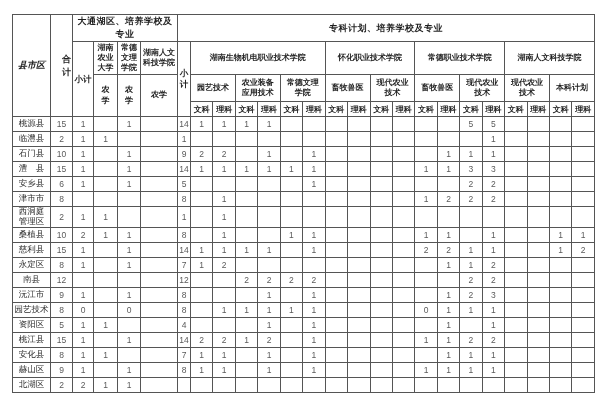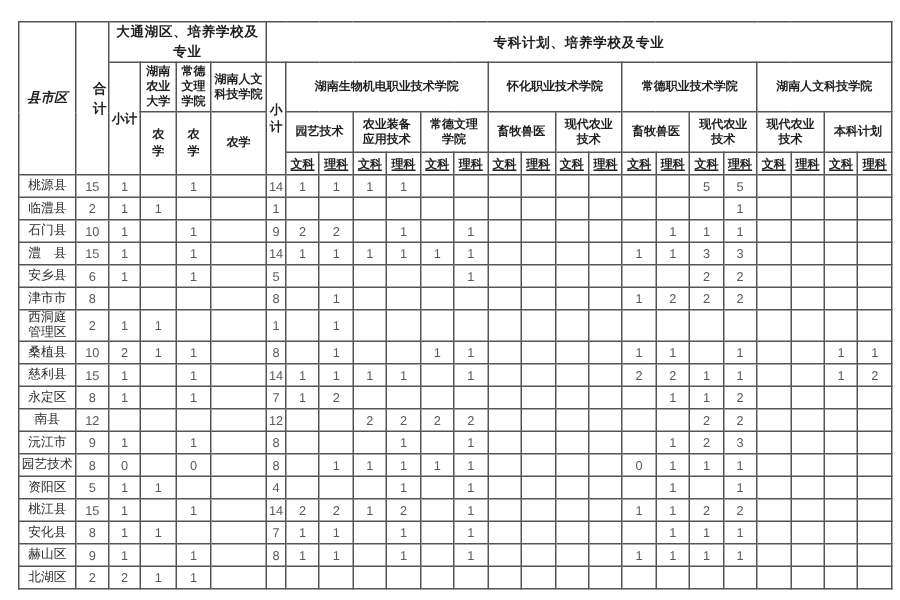--- a/index.html
+++ b/index.html
@@ -31,21 +31,21 @@
   tr.rA { height: 24px; }
   tr.rB { height: 33px; }
   tr.rC { height: 27px; }
   tr.rD { height: 15px; }
   .plan-h { font-size: 9px; letter-spacing: 0.5px; }
   .county-h { font-size: 9px; font-style: italic; }
   .total-h { font-size: 9px; padding-left: 10px; }
   .subtotal-h { font-size: 8.5px; line-height: 1.25; }
   .school-h { font-size: 8px; line-height: 1.25; padding: 0 1px; }
   .major-h { font-size: 8px; line-height: 1.3; padding: 0 4px; }
-  .subj { font-size: 8px; padding: 0; text-decoration: underline; }
+  .subj { font-size: 8px; padding: 0; }
   tbody tr { height: 15px; margin-top: 32px; }
   tbody tr.tall { height: 15px; }
   td.county {
     font-size: 8.5px;
     color: #2b2b2b;
     white-space: pre-line;
     line-height: 1.15;
   }
   td.num { font-size: 8.5px; color: #5a5a5a; }
 </style>

